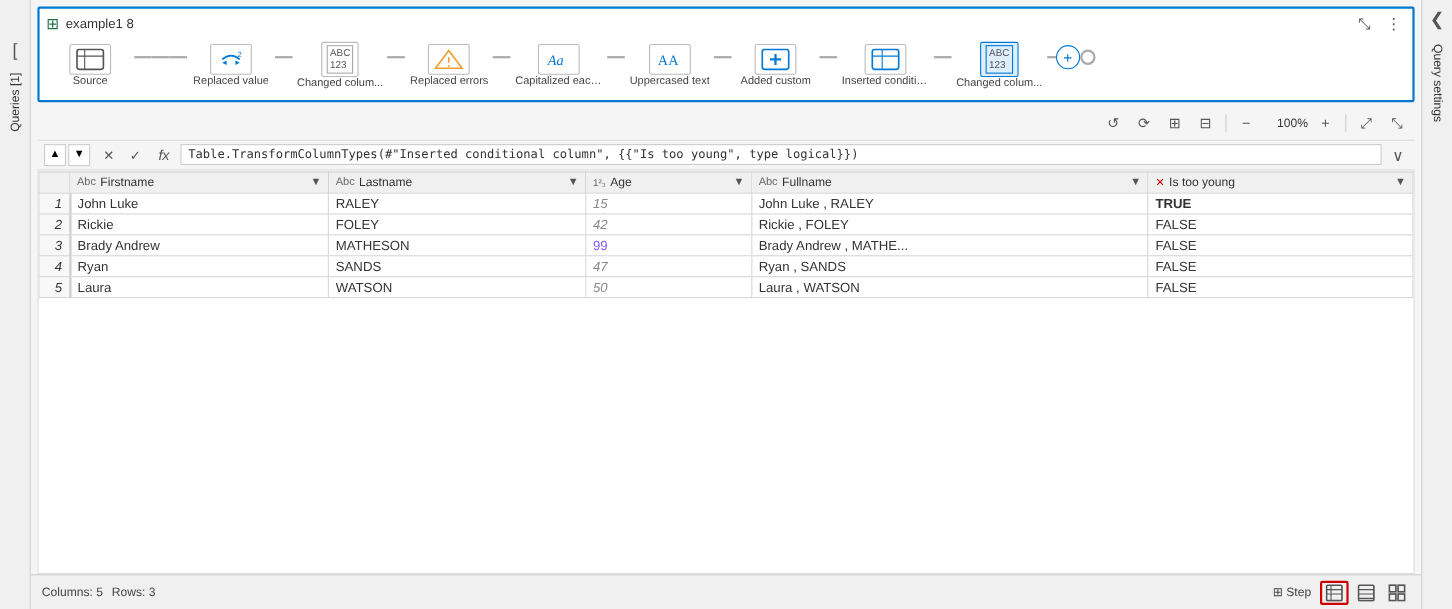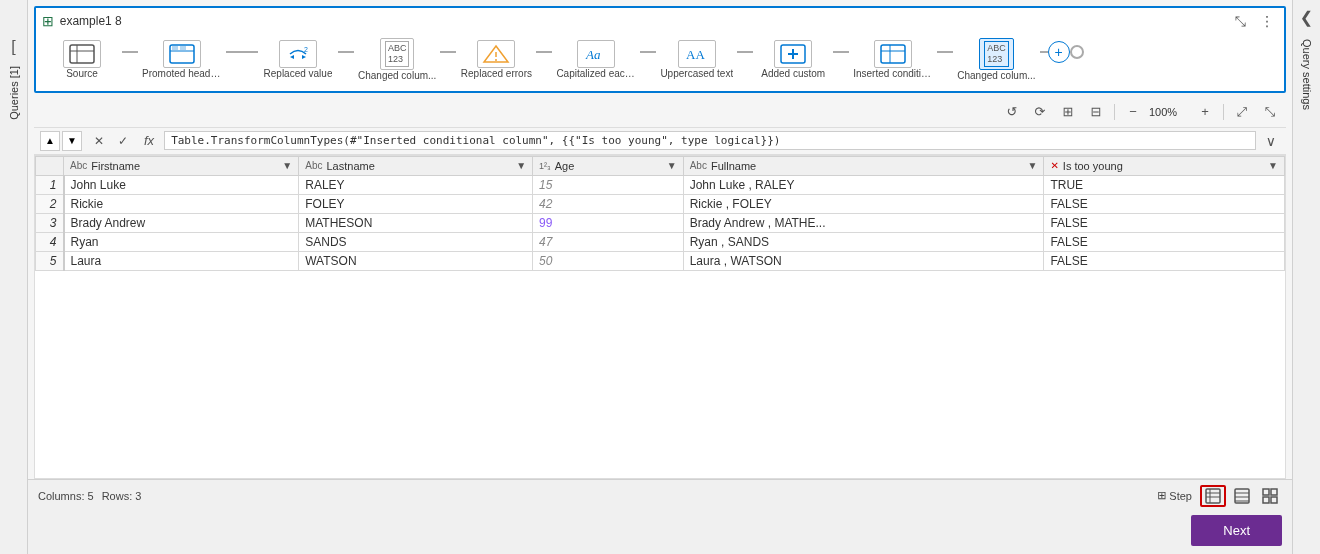--- a/index.html
+++ b/index.html
@@ -214,21 +214,21 @@
       cursor: pointer;
       display: flex; align-items: center; justify-content: center;
       font-size: 13px;
       color: #555;
       border-radius: 2px;
     }
     .zoom-label {
       font-size: 11px;
       color: #333;
       min-width: 40px;
-      text-align: left;
+      text-align: right;
     }
     .zoom-divider {
       width: 1px; height: 16px; background: #ccc; margin: 0 2px;
     }
 
     
     .data-grid-container {
       flex: 1;
       overflow: auto;
       margin: 0 6px;
@@ -282,20 +282,21 @@
     .row-num {
       color: #999;
       text-align: right;
       font-style: italic;
       min-width: 24px;
       background: #f8f8f8 !important;
       border-right: 2px solid #ccc !important;
     }
     .is-young-true {
       color: #c00;
+      font-weight: bold;
     }
     .is-young-false {
       color: #333;
       margin-top: 20px;
     }
 
     
     .status-bar {
       display: flex;
       align-items: center;
@@ -417,31 +418,20 @@
             <rect x="2" y="2" width="24" height="18" rx="2" fill="none" stroke="#555" stroke-width="1.5"></rect>
             <line x1="2" y1="8" x2="26" y2="8" stroke="#555" stroke-width="1"></line>
             <line x1="9" y1="2" x2="9" y2="20" stroke="#555" stroke-width="1"></line>
           </svg>
         </div>
         <span class="step-label">Source</span>
       </div>
 
       <div class="step-connector"></div>
 
-      <div class="step-item">
-        <div class="step-icon-wrap">
-          <svg width="28" height="22" viewBox="0 0 28 22">
-            <rect x="2" y="2" width="24" height="18" rx="2" fill="none" stroke="#0078d4" stroke-width="1.5"></rect>
-            <line x1="2" y1="8" x2="26" y2="8" stroke="#0078d4" stroke-width="1"></line>
-            <rect x="4" y="3" width="6" height="4" fill="#0078d4" opacity="0.3"></rect>
-            <rect x="12" y="3" width="6" height="4" fill="#0078d4" opacity="0.3"></rect>
-          </svg>
-        </div>
-        <span class="step-label">Promoted headers</span>
-      </div>
 
       <div class="step-connector"></div>
 
 
       <div class="step-connector"></div>
 
       <div class="step-item">
         <div class="step-icon-wrap">
           <svg width="28" height="22" viewBox="0 0 28 22">
             <path d="M6 11 Q14 4 22 11" fill="none" stroke="#0078d4" stroke-width="1.5"></path>
@@ -685,21 +675,18 @@
         <svg width="16" height="16" viewBox="0 0 16 16">
           <rect x="1" y="1" width="6" height="6" fill="none" stroke="#555" stroke-width="1.5"></rect>
           <rect x="9" y="1" width="6" height="6" fill="none" stroke="#555" stroke-width="1.5"></rect>
           <rect x="1" y="9" width="6" height="6" fill="none" stroke="#555" stroke-width="1.5"></rect>
           <rect x="9" y="9" width="6" height="6" fill="none" stroke="#555" stroke-width="1.5"></rect>
         </svg>
       </button>
     </div>
   </div>
 
-  <div class="next-btn-container">
-    <button class="next-btn">Next</button>
-  </div>
 </div>
 
 <div class="right-sidebar">
   <span class="right-sidebar-arrow">❮</span>
   <span class="right-sidebar-label">Query settings</span>
 </div>
 
 </body></html>

